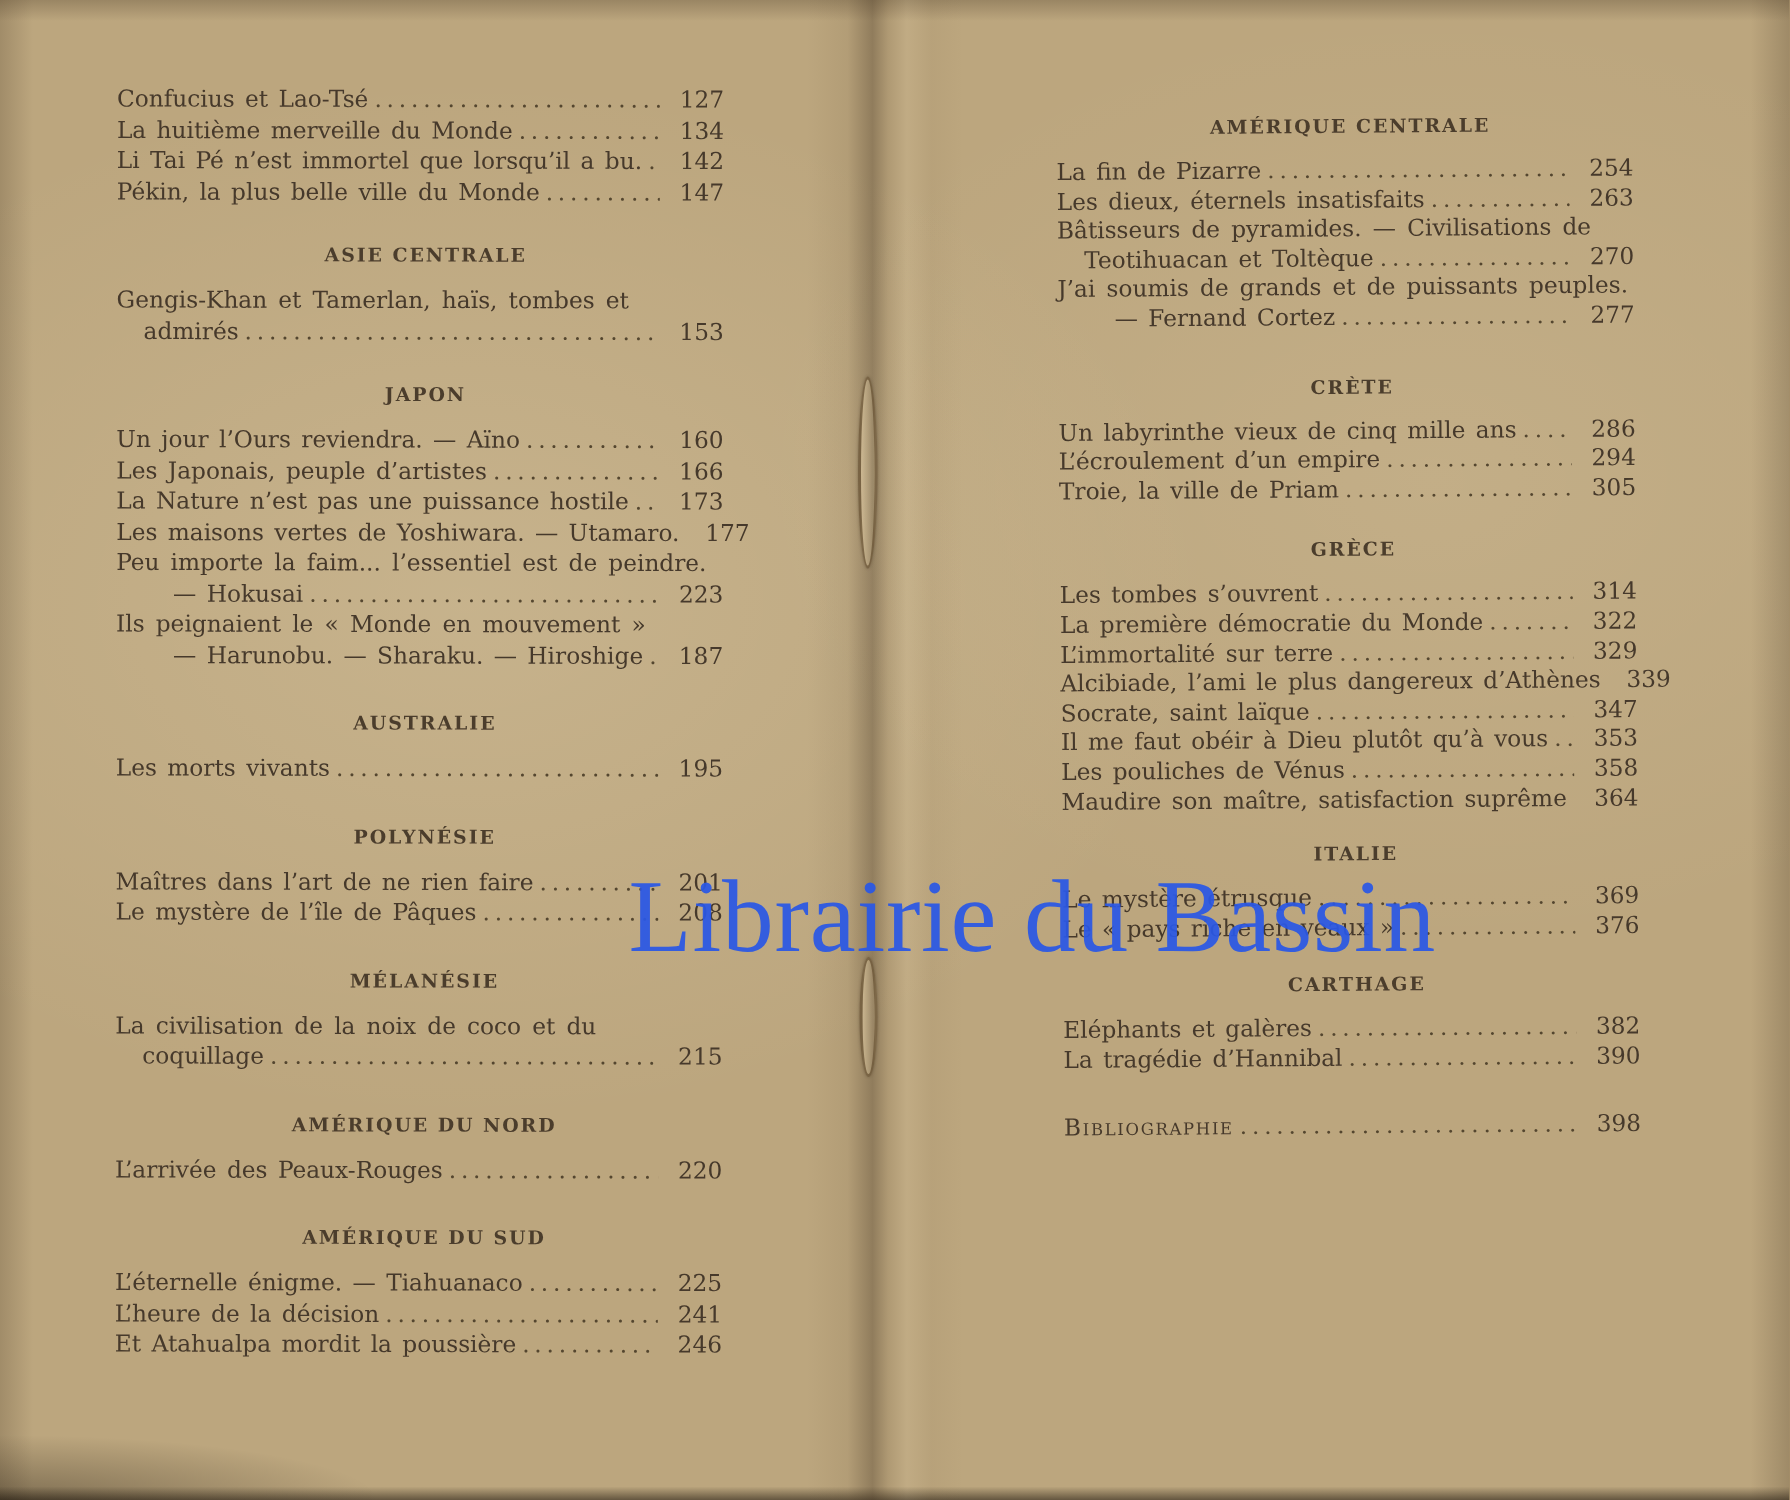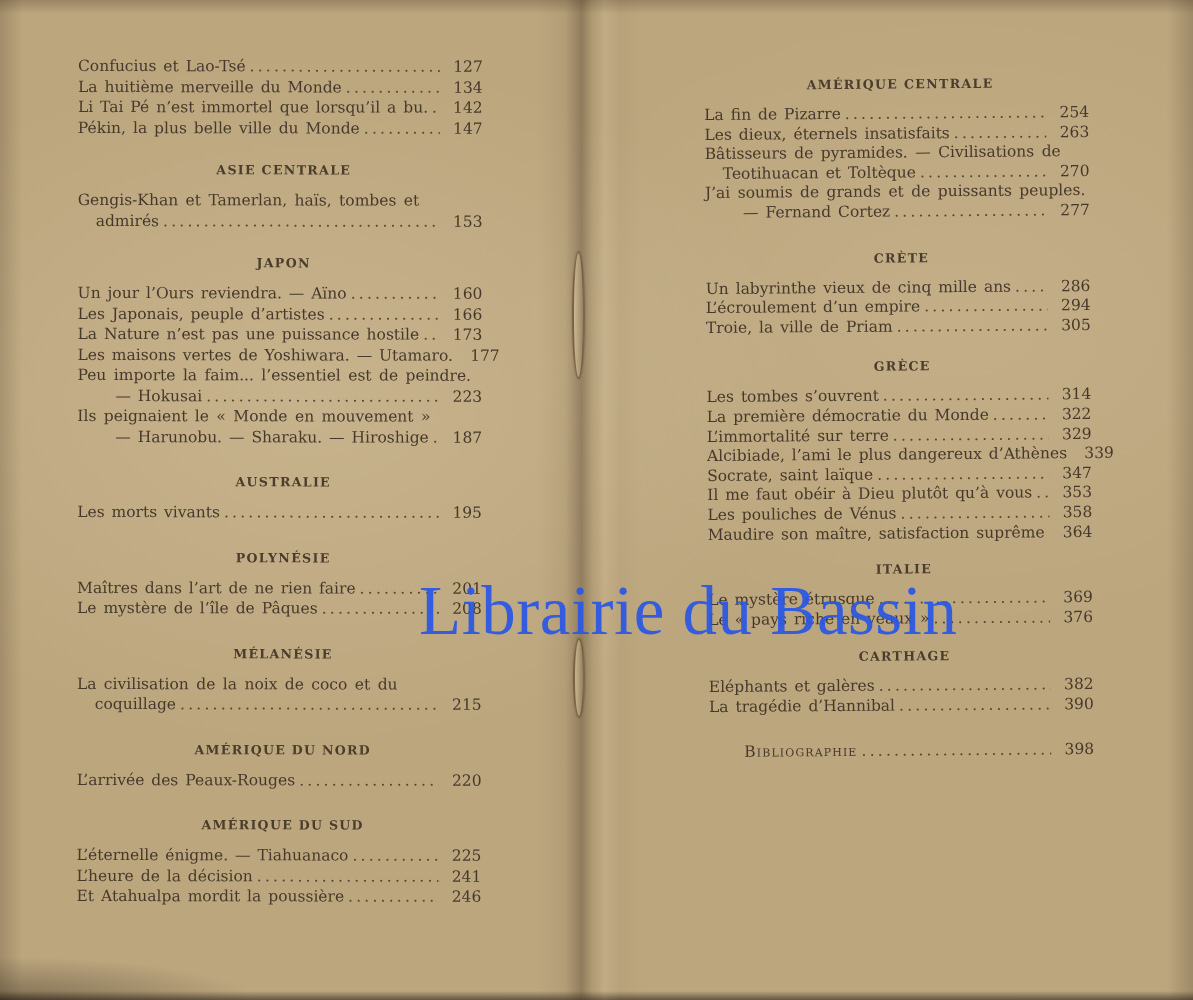--- a/index.html
+++ b/index.html
@@ -61,21 +61,21 @@
   .sec-header{
     text-align:center;font-size:12.6px;font-weight:bold;letter-spacing:1.3px;
     margin-bottom:12px;line-height:16px;color:#4b3d2c;
   }
   .line{white-space:nowrap;}
   .line-full{word-spacing:2.5px;}
   .line-leader{display:flex;align-items:baseline;}
   .line-cont{padding-left:18px;}
   .line-cont.dash{padding-left:38px;}
   .t{white-space:nowrap;word-spacing:2px;}
-  .t.sc{font-variant:small-caps;letter-spacing:1.1px;margin-left:35px;}
+  .t.sc{font-variant:small-caps;letter-spacing:1.1px;}
   .dots{flex:1 1 auto;overflow:hidden;white-space:nowrap;margin:0 6px 0 4px;}
   .dots::after{
     content:"..........................................................................................";
     letter-spacing:3.2px;color:#54462f;
   }
   .num{flex:0 0 44px;text-align:center;white-space:nowrap;}
 
   .watermark{
     position:absolute;left:419px;top:572px;z-index:50;
     font-family:Liberation Serif, serif;

